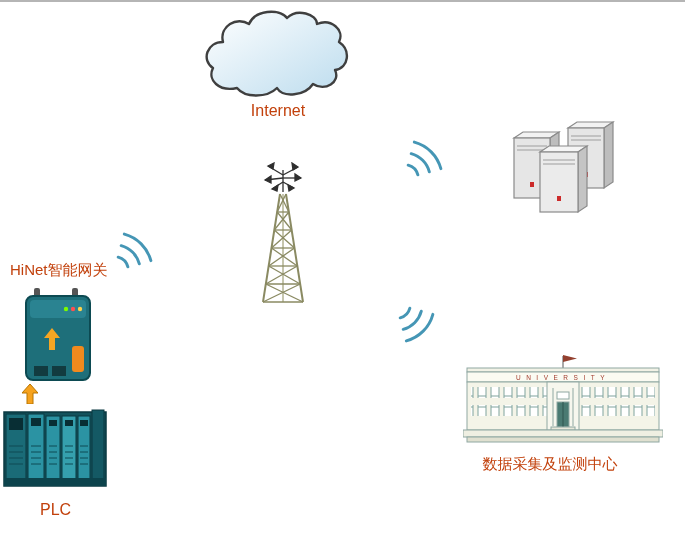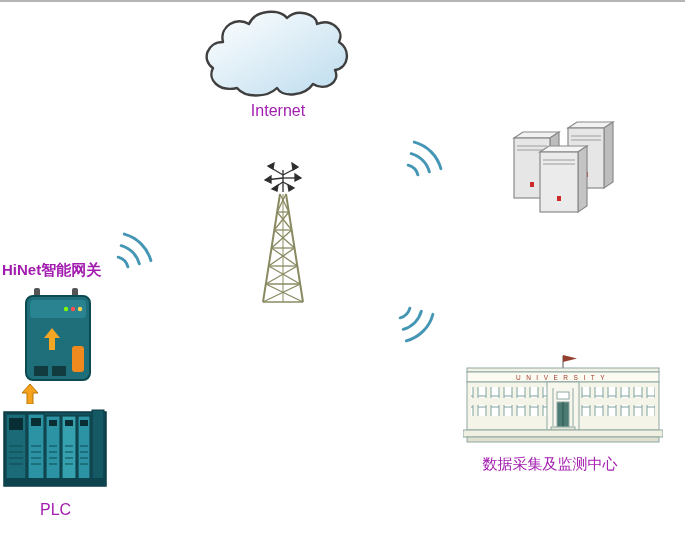--- a/index.html
+++ b/index.html
@@ -2,21 +2,21 @@
 <html><head>
 <meta charset="utf-8">
 <style>
   html,body { margin:0; padding:0; background:#fff; }
   .canvas {
     position:relative; width:685px; height:538px; background:#ffffff;
     font-family:"Liberation Sans", sans-serif; overflow:hidden;
   }
   .abs { position:absolute; }
   .label {
-    position:absolute; color:#a21caf; font-size:15px; line-height:1.2;
+    position:absolute; color:#c2410c; font-size:15px; line-height:1.2;
     text-align:center; white-space:nowrap;
   }
   .label.left { text-align:left; }
   .bottom-line {
     position:absolute; left:0; top:529; width:685px; height:2px; background:#b5b5b5;
   }
   svg { display:block; }
 </style>
 </head>
 <body>
@@ -166,21 +166,21 @@
         <line x1="100" y1="50" x2="100" y2="75" stroke="#2e554e"></line>
         <rect x="88" y="75" width="24" height="3" fill="#e8e8da"></rect>
         <rect x="0" y="78" width="200" height="7" fill="#efefe2"></rect>
         <rect x="4" y="85" width="192" height="5" fill="#e0e0d0"></rect>
       </g>
       <text x="100" y="28" text-anchor="middle" font-size="6.5" letter-spacing="5.5" fill="#a33d2e">UNIVERSITY</text>
     </svg>
   </div>
   <div class="label" style="left:450px; top:455px; width:200px;">数据采集及监测中心</div>
 
-  <div class="label left" style="left:2px; top:261px; width:130px;font-weight:bold;">HiNet智能网关</div>
+  <div class="label left" style="left:10px; top:261px; width:130px;">HiNet智能网关</div>
   <div class="abs" style="left:22px; top:288px;">
     <svg width="72" height="98" viewBox="0 0 72 98">
       <rect x="12" y="0" width="6" height="10" rx="2" fill="#555555"></rect>
       <rect x="50" y="0" width="6" height="10" rx="2" fill="#555555"></rect>
       <rect x="4" y="8" width="64" height="84" rx="7" fill="#1e6f7a" stroke="#0c4a52" stroke-width="2"></rect>
       <rect x="8" y="12" width="56" height="18" rx="4" fill="#2a8391"></rect>
       <circle cx="44" cy="21" r="2.2" fill="#7cfc00"></circle>
       <circle cx="51" cy="21" r="2.2" fill="#ff5050"></circle>
       <circle cx="58" cy="21" r="2.2" fill="#ffd24a"></circle>
       <polygon points="30,40 38,50 33,50 33,62 27,62 27,50 22,50" fill="#f5a623"></polygon>

